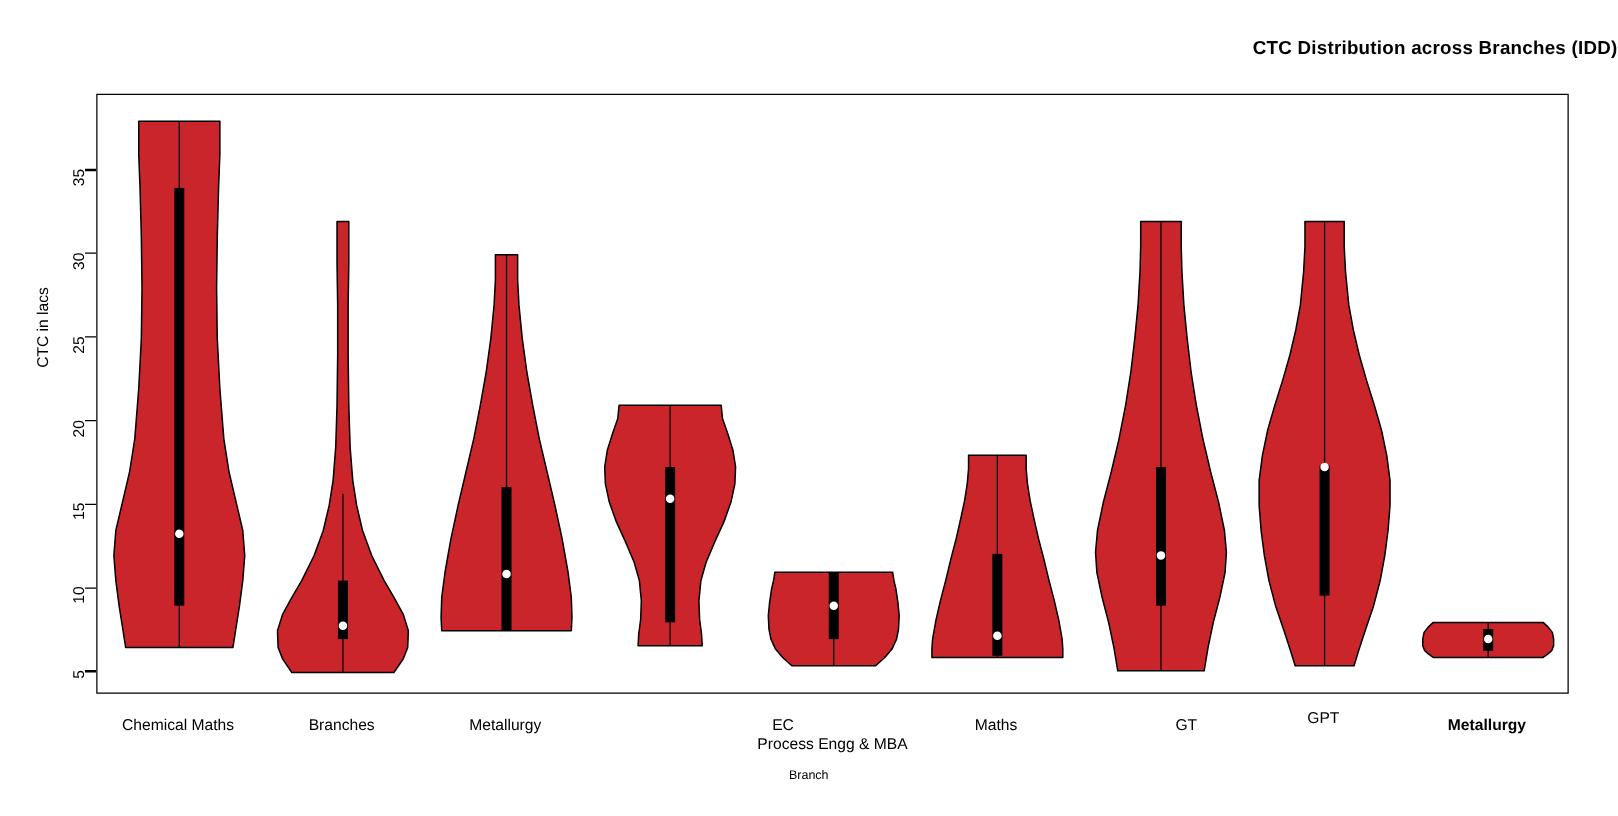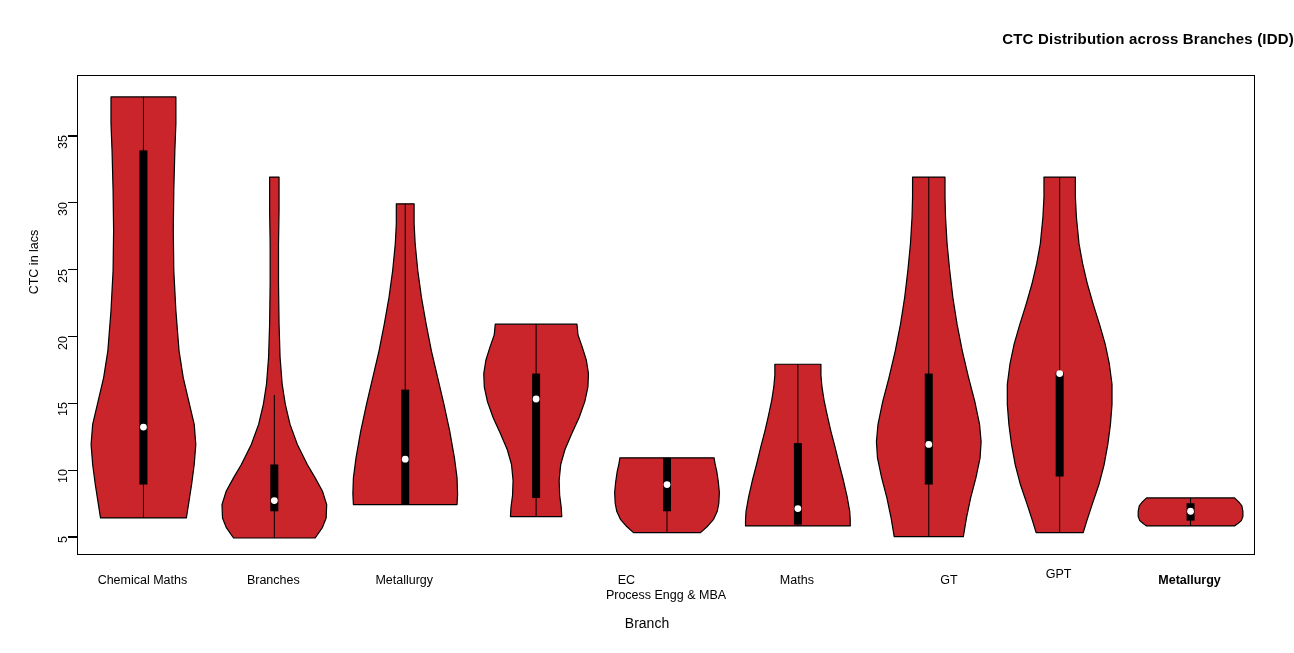--- a/index.html
+++ b/index.html
@@ -11,21 +11,21 @@
     font-size:15px;font-weight:bold;color:#000;letter-spacing:.2px;
   }
 
   .ylab{
     position:absolute;left:-26px;top:255px;width:120px;text-align:center;
     font-size:12.5px;color:#000;
     transform:rotate(-90deg);transform-origin:center center;
   }
   .xlab{
     position:absolute;left:0;top:615px;width:1294px;text-align:center;
-    font-size:14px;color:#000;
+    font-size:10px;color:#000;
   }
 
   
   #panel{position:absolute;left:77px;top:75px;width:1178px;height:480px;
          border:1.4px solid #000;box-sizing:border-box;background:#fff;}
   #svg{position:absolute;left:0;top:0;}
 
   .ytick-label{position:absolute;font-size:12.5px;color:#000;text-align:right;
     transform:rotate(-90deg);transform-origin:right center;white-space:nowrap;}
   .ytick-mark{position:absolute;background:#000;height:1.3px;width:9px;}

